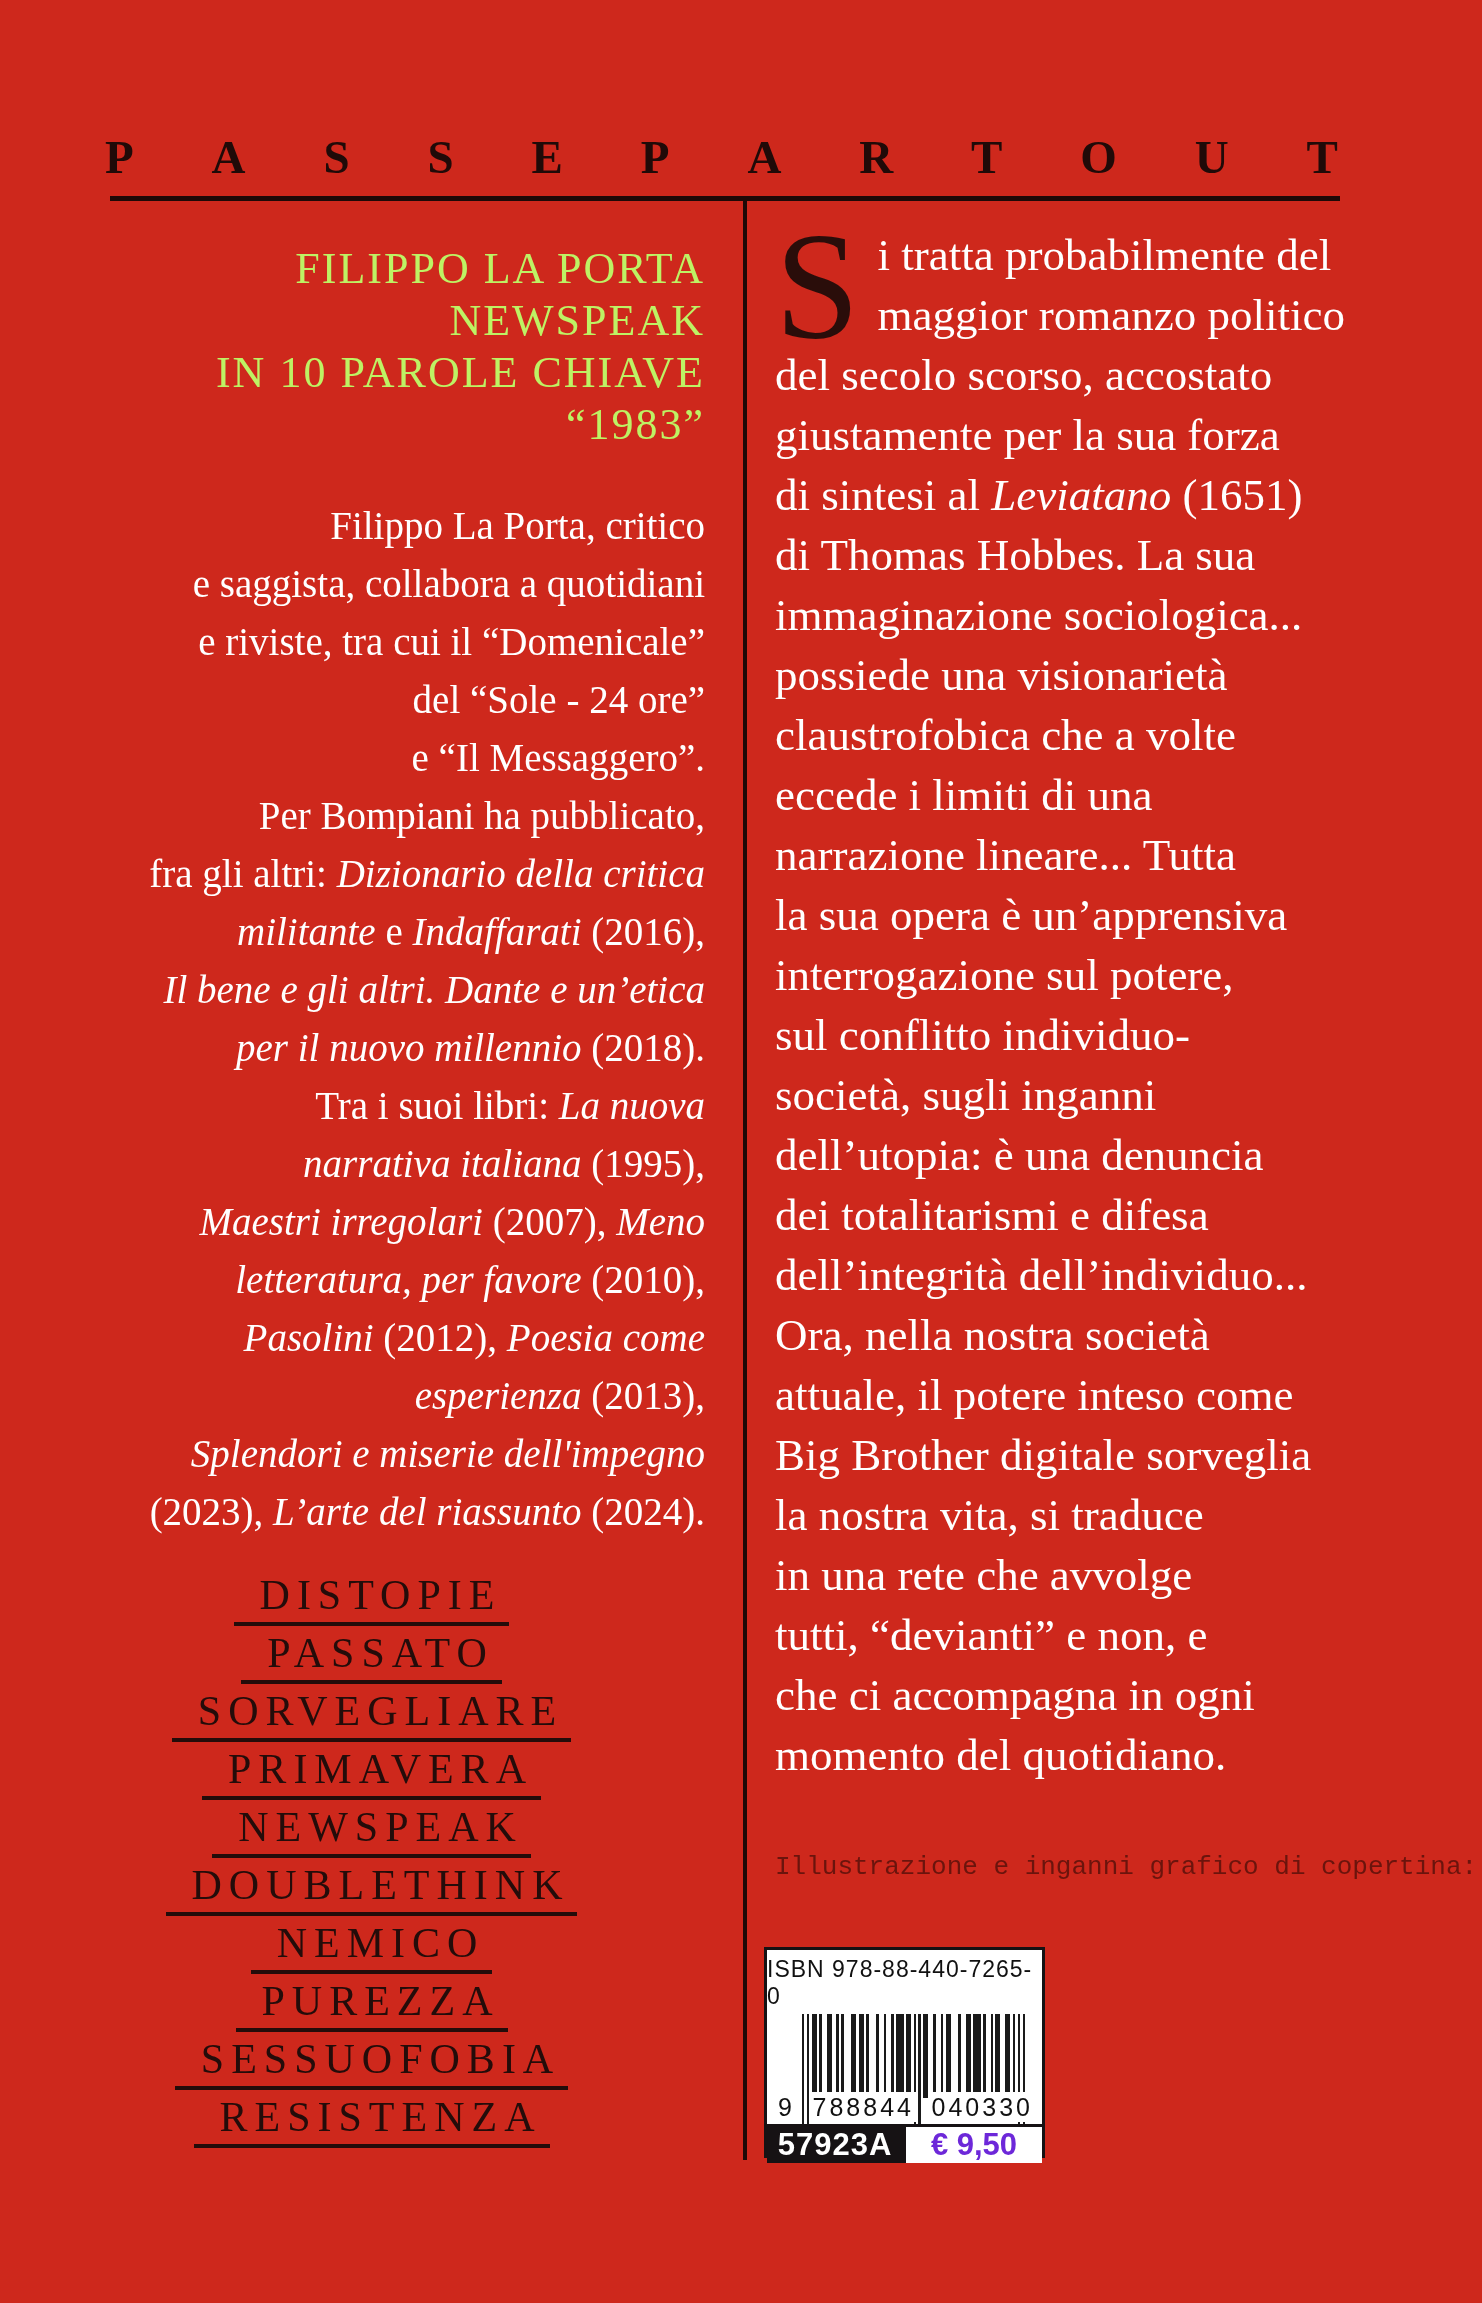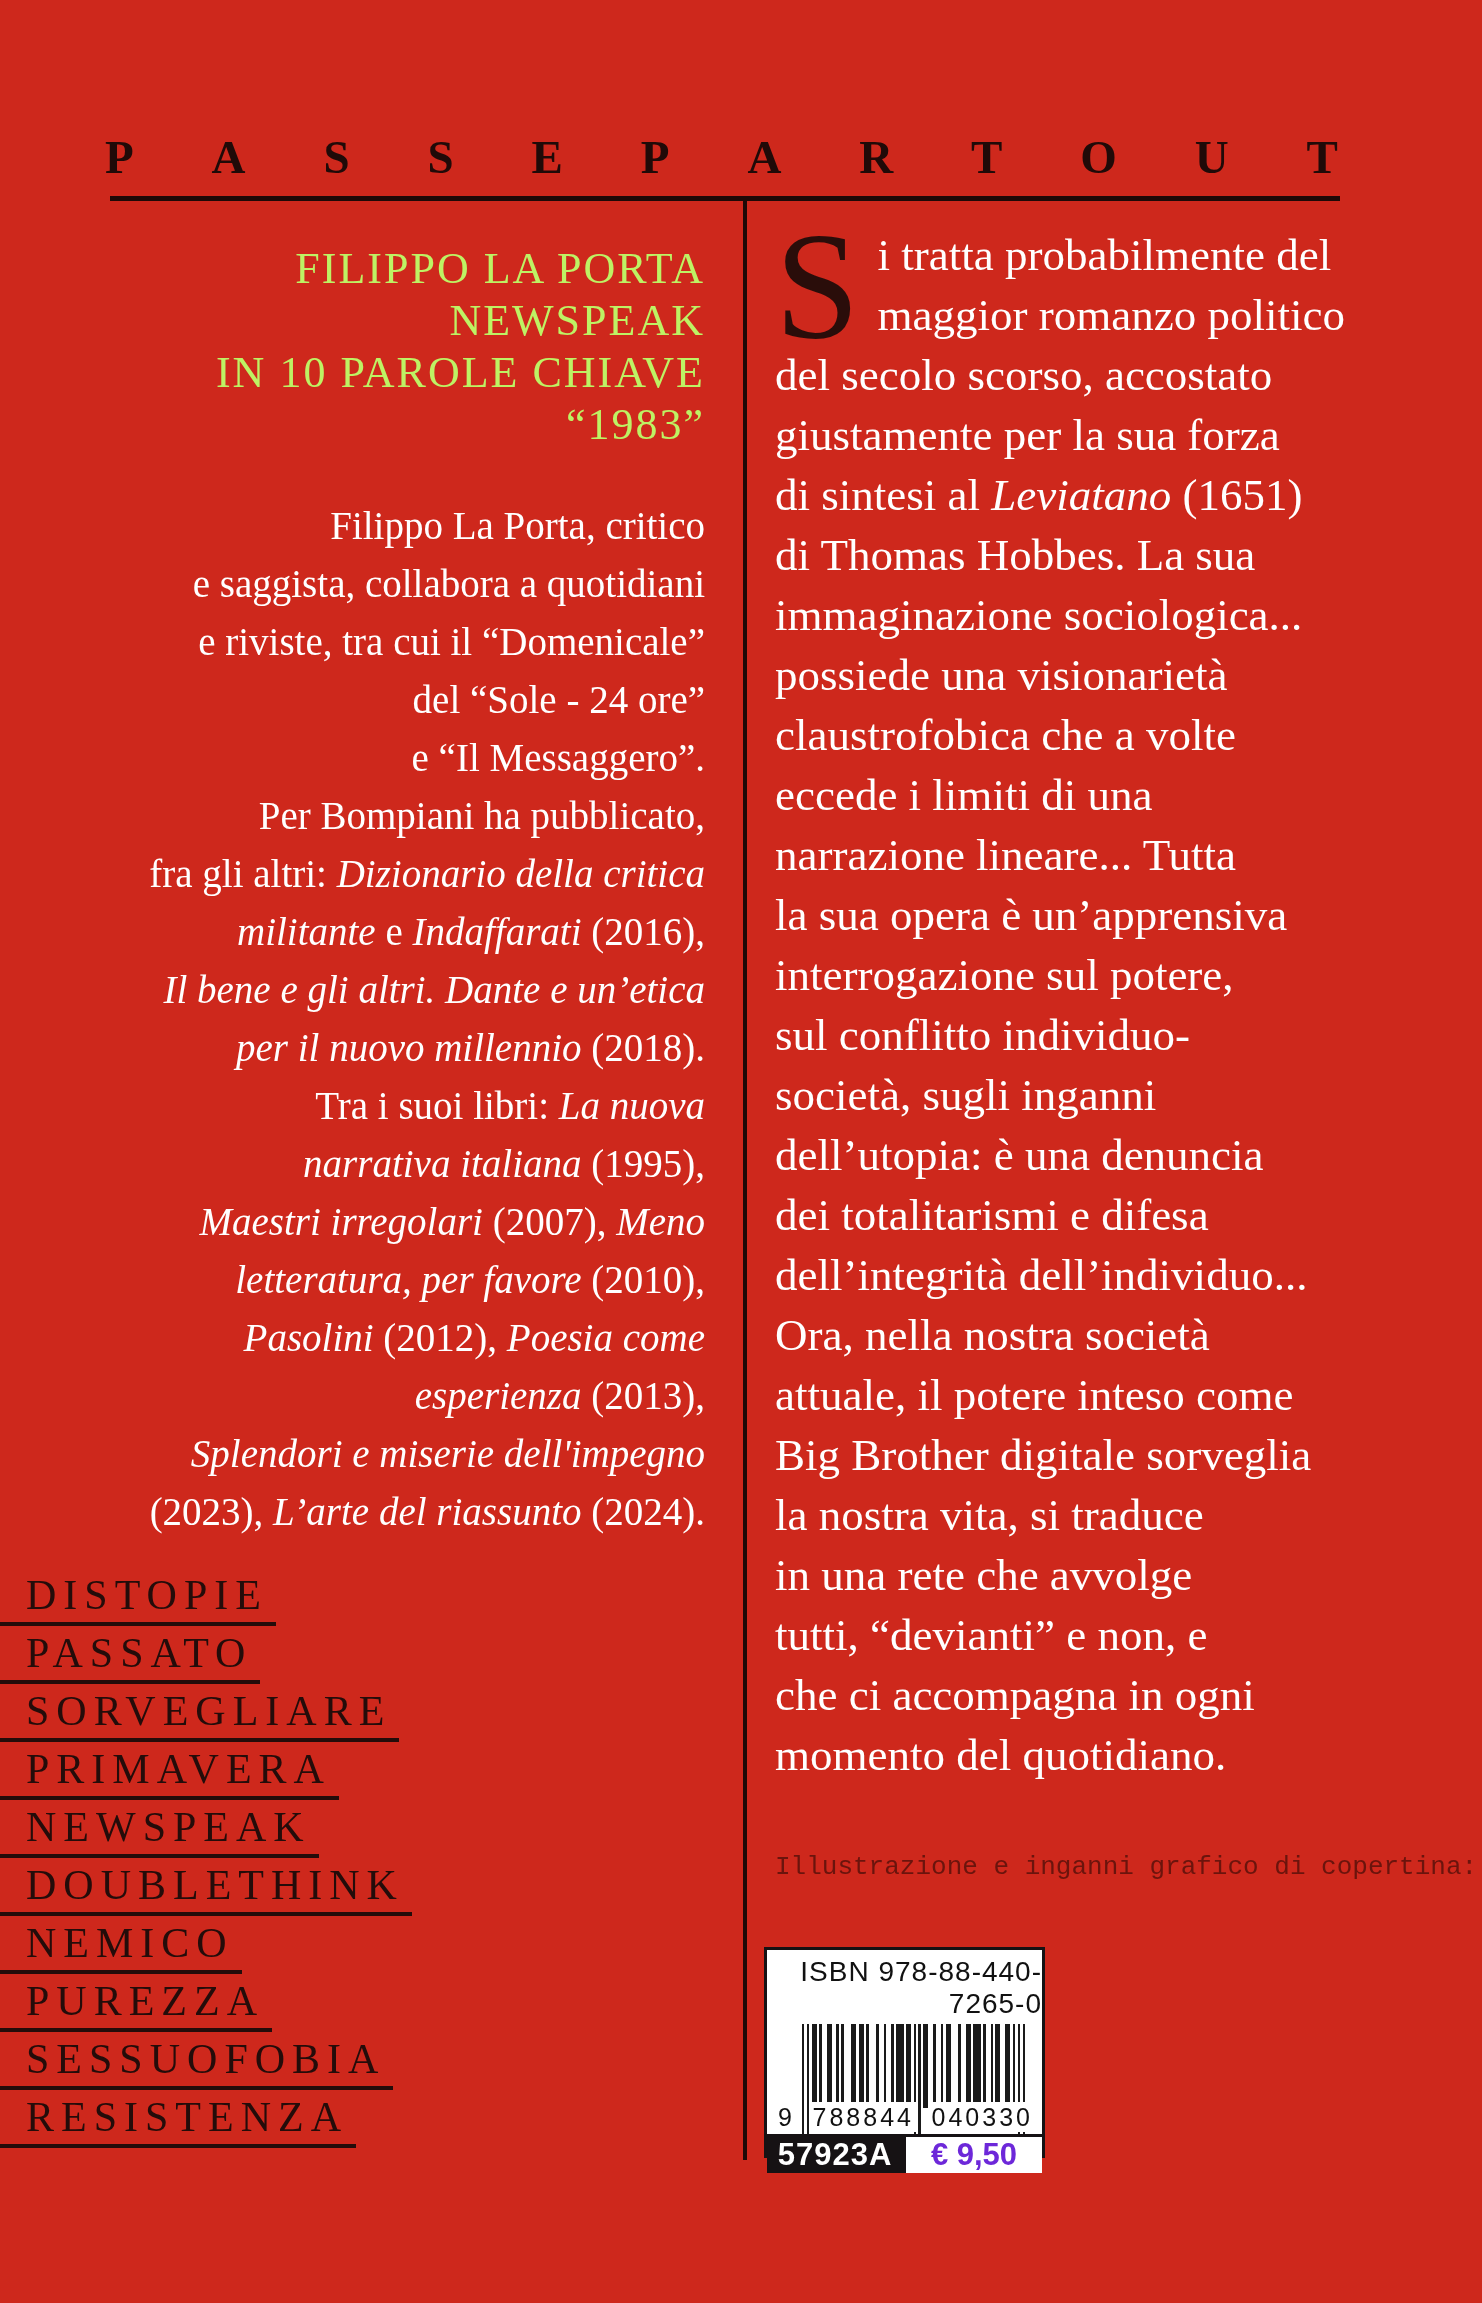--- a/index.html
+++ b/index.html
@@ -10,38 +10,38 @@
          justify-content:space-between;font-size:47px;font-weight:bold;color:#200a08;}
   .rule-h{position:absolute;left:110px;top:196px;width:1230px;height:5px;background:#1e0907;}
   .divider-v{position:absolute;left:743px;top:196px;width:4px;height:1964px;background:#1e0907;}
   
   .col-left{position:absolute;left:0;top:197px;width:743px;}
   .title{margin-top:46px;padding-right:38px;text-align:right;color:#bef264;
          font-size:44px;line-height:52px;letter-spacing:2px;}
   .bio{margin-top:46px;padding-right:38px;text-align:right;color:#ffffff;
        font-size:39px;line-height:58px;}
   .bio .it{font-style:italic;}
-  .keywords{margin-top:32px;text-align:left;color:#240c0a;}
+  .keywords{margin-top:32px;text-align:center;color:#240c0a;}
   .kw-row{line-height:0;}
   .kw{display:inline-block;border-bottom:4px solid #240c0a;padding:0 8px 5px 26px;
       font-size:42px;line-height:44px;letter-spacing:7px;margin-bottom:5px;color:#240c0a;}
   
   .col-right{position:absolute;left:747px;top:197px;width:735px;}
   .blurb{margin-top:28px;padding-left:28px;padding-right:55px;color:#ffffff;
          font-size:45px;line-height:60px;}
   .blurb .it{font-style:italic;}
   .dropcap{float:left;color:#2a0d0a;font-size:152px;line-height:100px;
            padding:12px 18px 8px 0;}
   .credit{margin-top:66px;padding-left:28px;color:#6b140d;
           font-family:"Liberation Mono",monospace;font-size:26px;line-height:33px;}
   
   .bcode{position:absolute;left:764px;top:1947px;width:281px;height:211px;background:#ffffff;
          border:3px solid #161214;box-sizing:border-box;display:flex;flex-direction:column;
          font-family:"Liberation Sans",sans-serif;color:#111;}
-  .isbn{text-align:right;font-size:28px;letter-spacing:1px;padding-top:6px;}
+  .isbn{text-align:left;font-size:23px;letter-spacing:1px;padding-top:6px;}
   .bars-area{position:relative;height:122px;margin-top:4px;}
   .bars-row{display:flex;justify-content:center;align-items:flex-start;padding-left:18px;}
   .bar{background:#1a1a1a;height:84px;}
   .bar.tall{height:110px;}
   .gap{height:84px;}
   .bc-digits{position:absolute;left:8px;right:6px;top:78px;display:flex;
              justify-content:space-between;font-size:25px;letter-spacing:3px;}
   .bc-digits span{background:#ffffff;padding:0 3px;line-height:30px;}
   .strip{margin-top:auto;display:flex;height:47px;border-top:3px solid #161214;}
   .code-cell{width:136px;background:#161214;color:#ffffff;display:flex;align-items:center;

